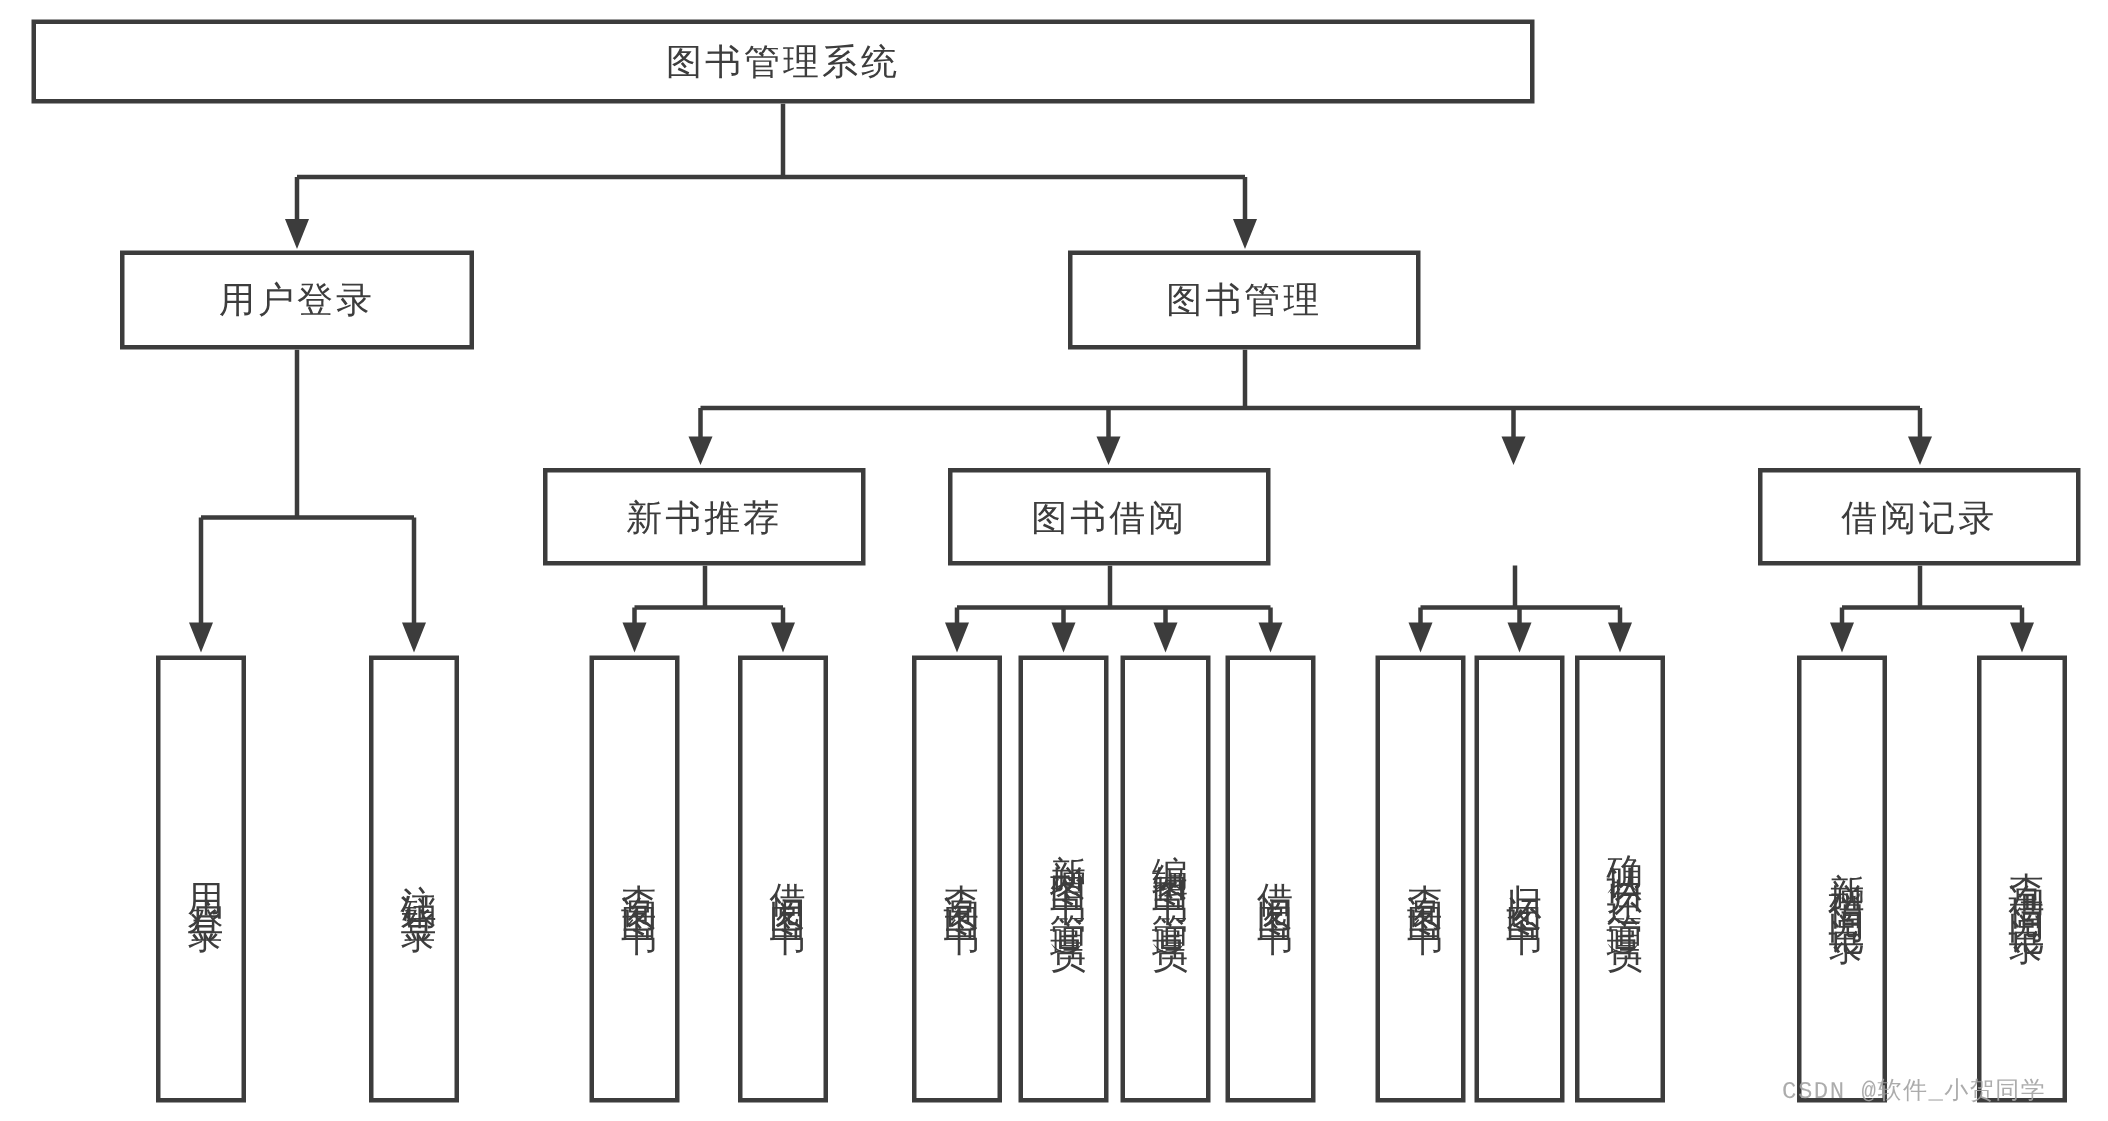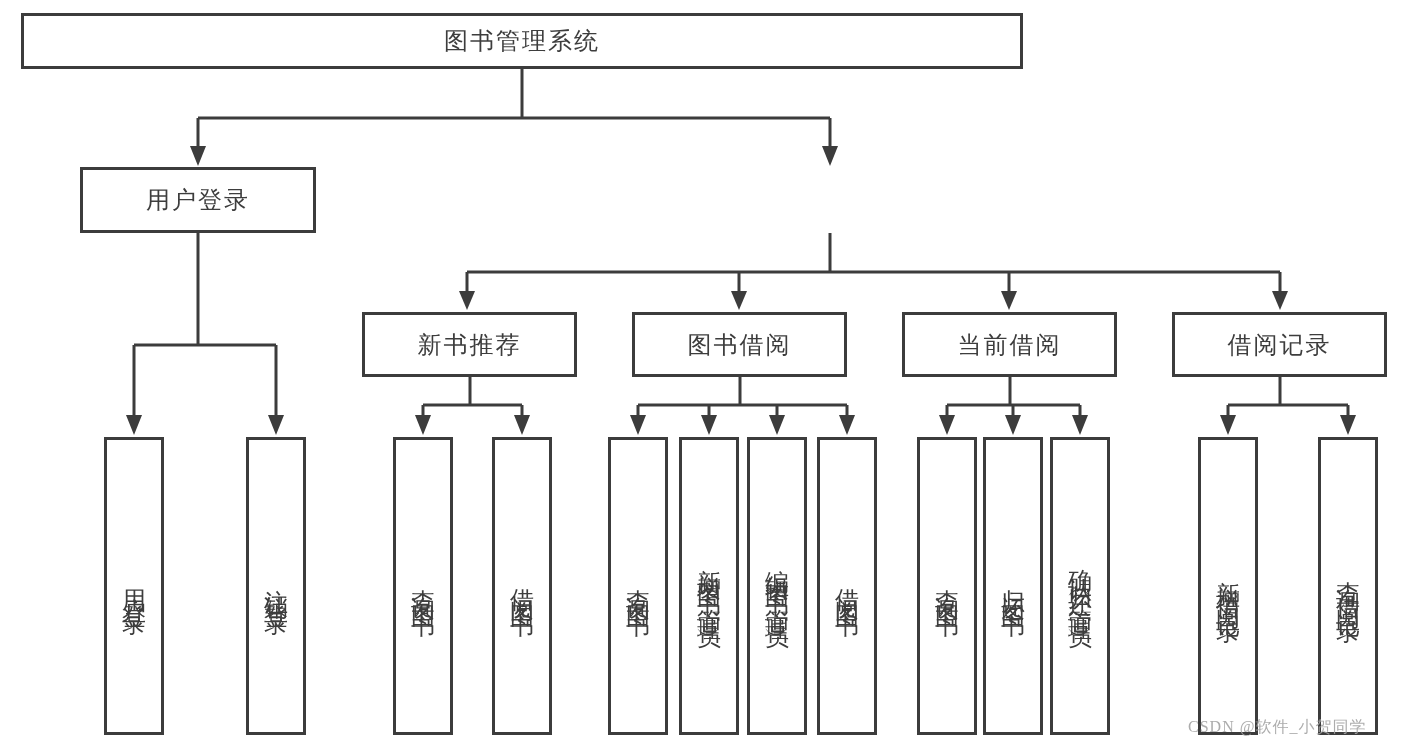--- a/index.html
+++ b/index.html
@@ -5,21 +5,21 @@
   html, body {
     margin: 0;
     padding: 0;
     background: #ffffff;
   }
   .canvas {
     position: relative;
     width: 1405px;
     height: 747px;
     background: #ffffff;
-    font-family: Liberation Serif, serif;
+    font-family: Liberation Mono, monospace;
     overflow: hidden;
   }
   .connector-layer {
     position: absolute;
     left: 0;
     top: 0;
     width: 1405px;
     height: 747px;
   }
   .box {
@@ -102,29 +102,29 @@
     </g>
   </svg>
 
   <div class="box" style="left:21px;top:13px;width:1002px;height:56px">
     <span>图书管理系统</span>
   </div>
 
   <div class="box" style="left:80px;top:167px;width:236px;height:66px">
     <span>用户登录</span>
   </div>
+  <div class="box" style="left:712px;top:167px;width:235px;height:66px">
+    <span>图书管理</span>
+  </div>
 
   <div class="box" style="left:632px;top:312px;width:215px;height:65px">
     <span>图书借阅</span>
   </div>
   <div class="box" style="left:362px;top:312px;width:215px;height:65px">
     <span>新书推荐</span>
-  </div>
-  <div class="box" style="left:902px;top:312px;width:215px;height:65px">
-    <span>当前借阅</span>
   </div>
   <div class="box" style="left:1172px;top:312px;width:215px;height:65px">
     <span>借阅记录</span>
   </div>
 
   <div class="box" style="left:104px;top:437px;width:60px;height:298px">
     <span class="vtext">用户登录</span>
   </div>
   <div class="box" style="left:246px;top:437px;width:60px;height:298px">
     <span class="vtext">注销登录</span>

